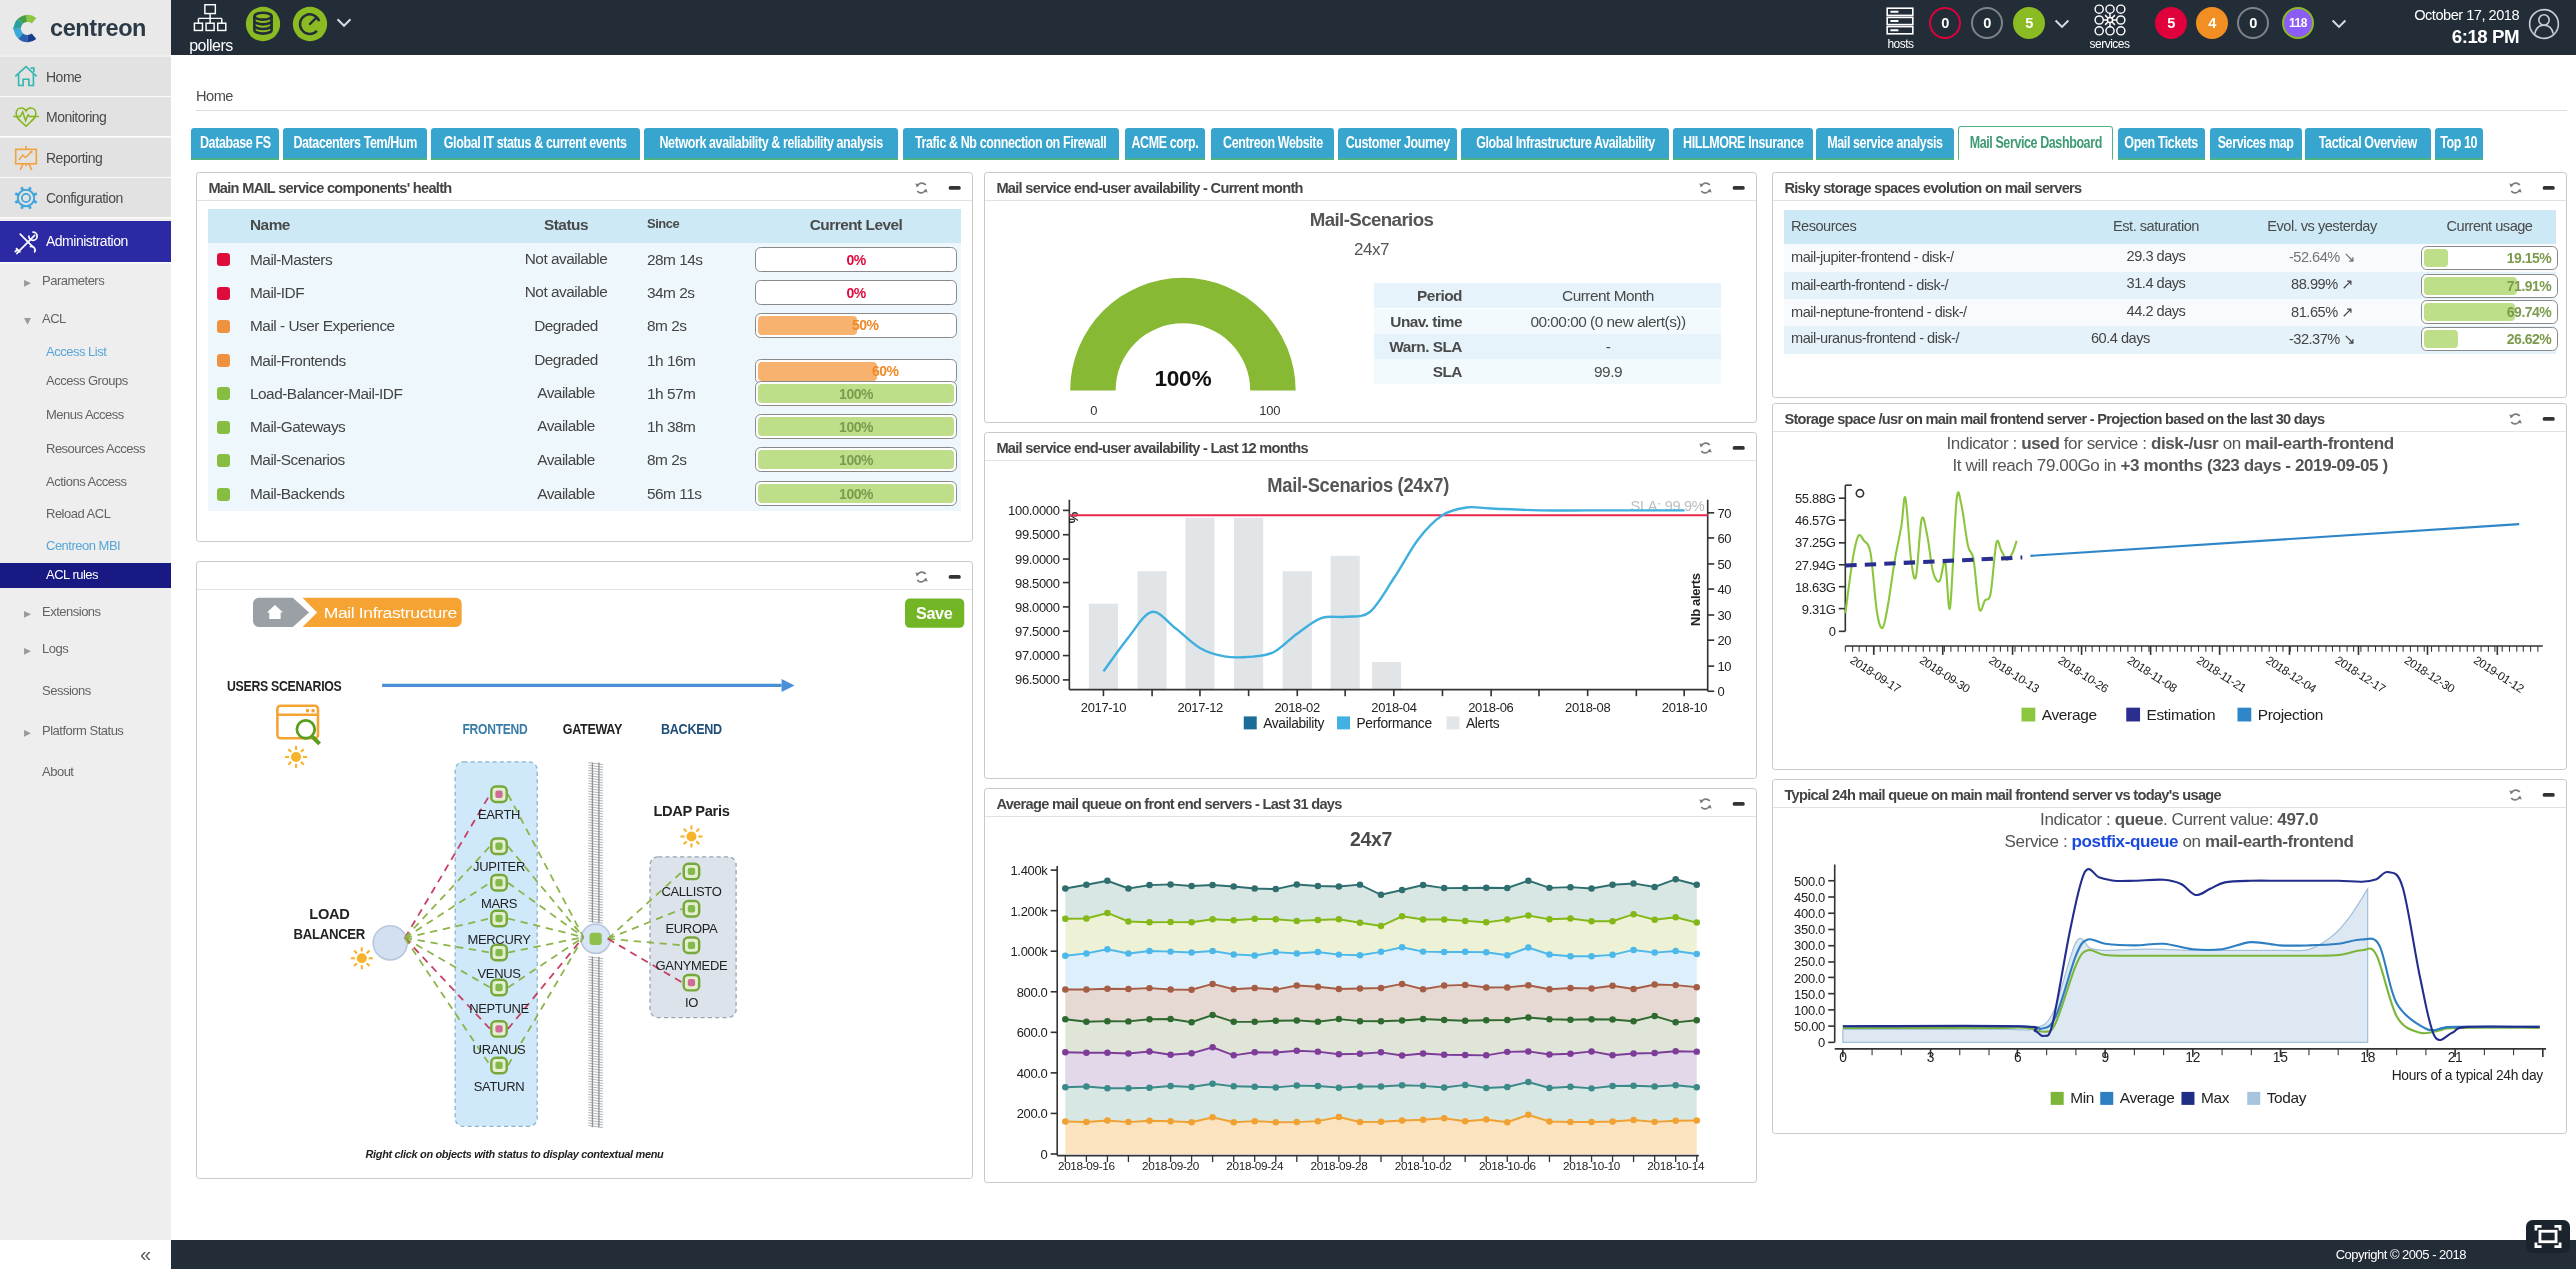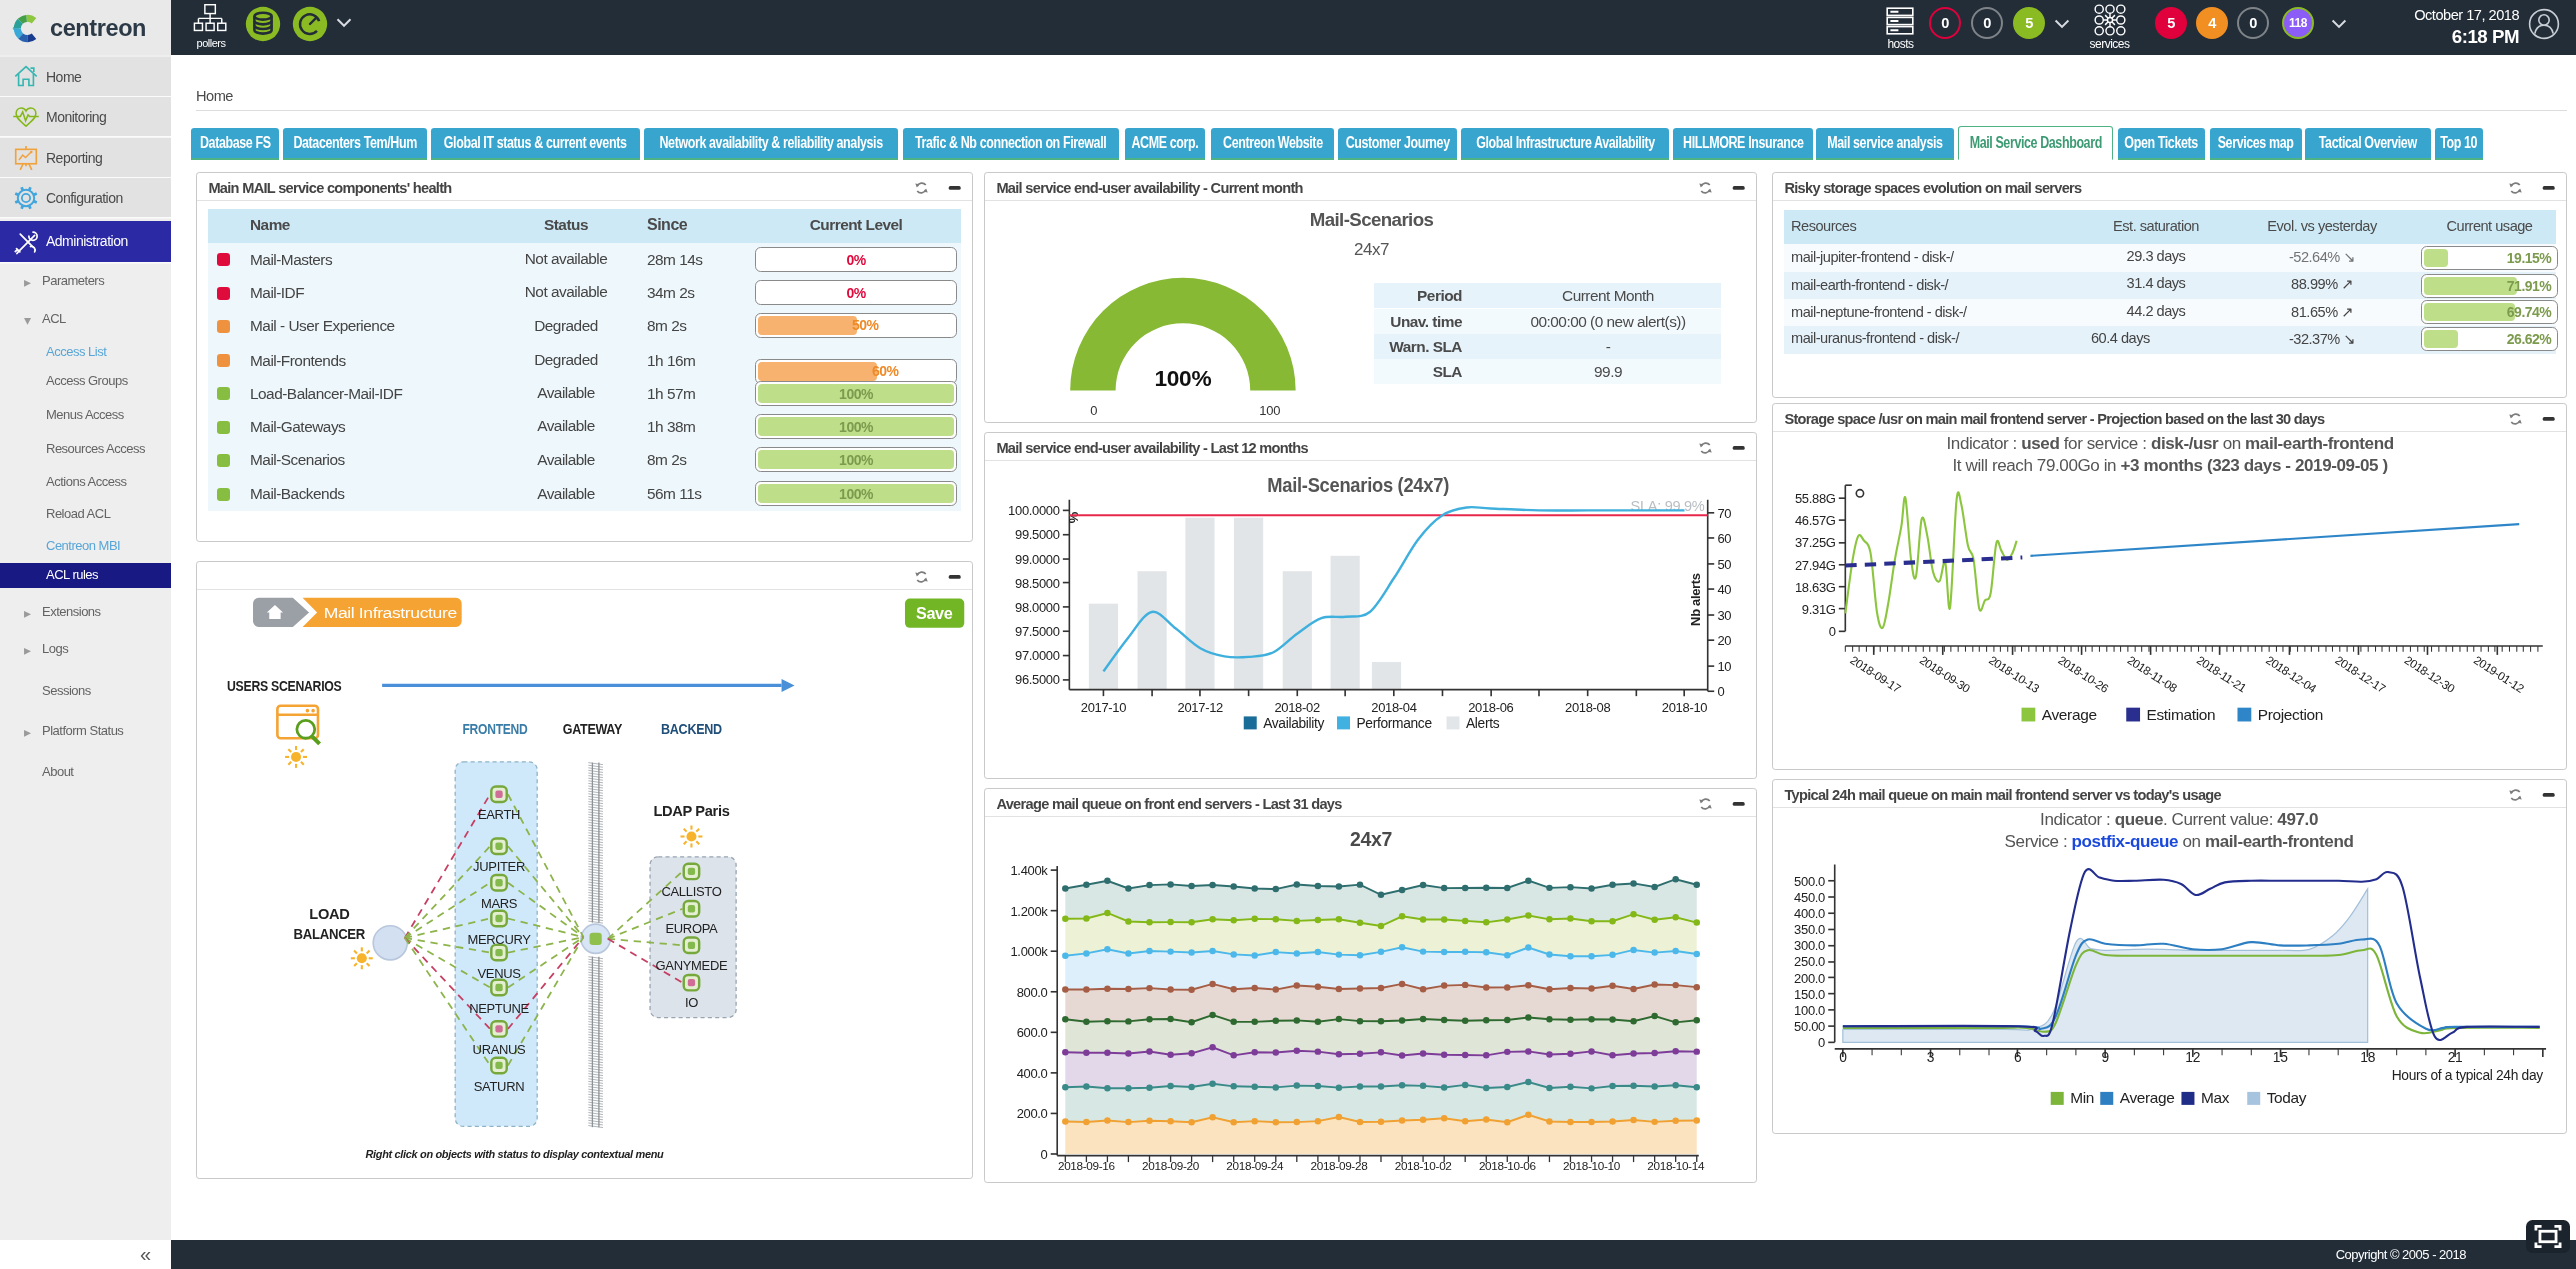--- a/index.html
+++ b/index.html
@@ -39,21 +39,21 @@
 <div id="topbar" class="abs">
     <svg class="abs" style="left:21px;top:3.2px" width="37" height="34" viewBox="0 0 46 42">
       <g stroke="#fff" stroke-width="1.8" fill="none">
         <rect x="16" y="2" width="13" height="11"></rect>
         <path d="M22.5,13 V19 M8,19 H37 M8,19 V25 M22.5,19 V25 M37,19 V25"></path>
         <rect x="3" y="25" width="10" height="9"></rect>
         <rect x="17.5" y="25" width="10" height="9"></rect>
         <rect x="32" y="25" width="10" height="9"></rect>
       </g>
     </svg>
-    <div class="abs" style="left:18px;top:37px;width:44px;text-align:center;color:#fff;font-size:11px;">pollers</div>
+    <div class="abs" style="left:18px;top:37px;width:44px;text-align:center;color:#fff;font-size:16px;">pollers</div>
     <svg class="abs" style="left:74px;top:5.7px" width="36" height="36" viewBox="0 0 44 44">
       <circle cx="22" cy="22" r="21" fill="#8bbb22"></circle>
       <g stroke="#232d38" stroke-width="3.2" fill="none">
         <ellipse cx="22" cy="12.5" rx="10.5" ry="4.2"></ellipse>
         <path d="M11.5,12.5 V29.5 A10.5,4.2 0 0 0 32.5,29.5 V12.5"></path>
         <path d="M11.5,18.2 A10.5,4.2 0 0 0 32.5,18.2 M11.5,23.9 A10.5,4.2 0 0 0 32.5,23.9"></path>
       </g>
     </svg>
     <svg class="abs" style="left:121px;top:5.7px" width="36" height="36" viewBox="0 0 44 44">
       <circle cx="22" cy="22" r="21" fill="#8bbb22"></circle>
@@ -284,21 +284,21 @@
           <path d="M4.7,13.8 A6.3,6.3 0 0 0 15.4,12.2"></path>
         </g>
         <polygon points="2.2,4.5 7.5,5.2 4.2,9.4" fill="#7d7d7d"></polygon>
         <polygon points="17.8,15.5 12.5,14.8 15.8,10.6" fill="#7d7d7d"></polygon>
         <rect x="44" y="7.6" width="15" height="4.6" rx="2" fill="#333"></rect>
       </svg>
     </div>
     <div class="abs" style="left:11.4px;top:36px;width:753px;height:34px;background:#cde9f6;"></div>
     <div class="abs" style="left:53px;top:43px;font-size:15.4px;font-weight:bold;color:#4a4a4a;">Name</div>
     <div class="abs" style="left:312px;top:43px;width:114px;text-align:center;font-size:15.4px;font-weight:bold;color:#4a4a4a;">Status</div>
-    <div class="abs" style="left:450px;top:43px;font-size:16px;font-weight:bold;color:#4a4a4a;">Since</div>
+    <div class="abs" style="left:450px;top:43px;font-size:13px;font-weight:bold;color:#4a4a4a;">Since</div>
     <div class="abs" style="left:558px;top:43px;width:202px;text-align:center;font-size:15.4px;font-weight:bold;color:#4a4a4a;">Current Level</div>
     <div class="abs" style="left:11.4px;top:70px;width:753px;height:268px;background:#eef7fb;"></div>
     <div class="abs" style="left:20px;top:80px;width:13px;height:13px;border-radius:3.2px;background:#e00b3d;"></div>
     <div class="abs" style="left:53px;top:78px;font-size:15.4px;color:#444;">Mail-Masters</div>
     <div class="abs" style="left:312px;top:77px;width:114px;text-align:center;font-size:15.4px;color:#444;">Not available</div>
     <div class="abs" style="left:450px;top:78px;font-size:15.4px;color:#444;">28m 14s</div>
     <div class="abs" style="left:558px;top:74px;width:202px;height:25px;border:1.6px solid #8a8a8a;border-radius:5.7px;background:#fff;overflow:hidden;">
       <div style="position:absolute;left:0;top:4px;width:100%;text-align:center;font-size:14px;font-weight:bold;color:#e00b3d;">0%</div>
     </div>
     <div class="abs" style="left:20px;top:114px;width:13px;height:13px;border-radius:3.2px;background:#e00b3d;"></div>

